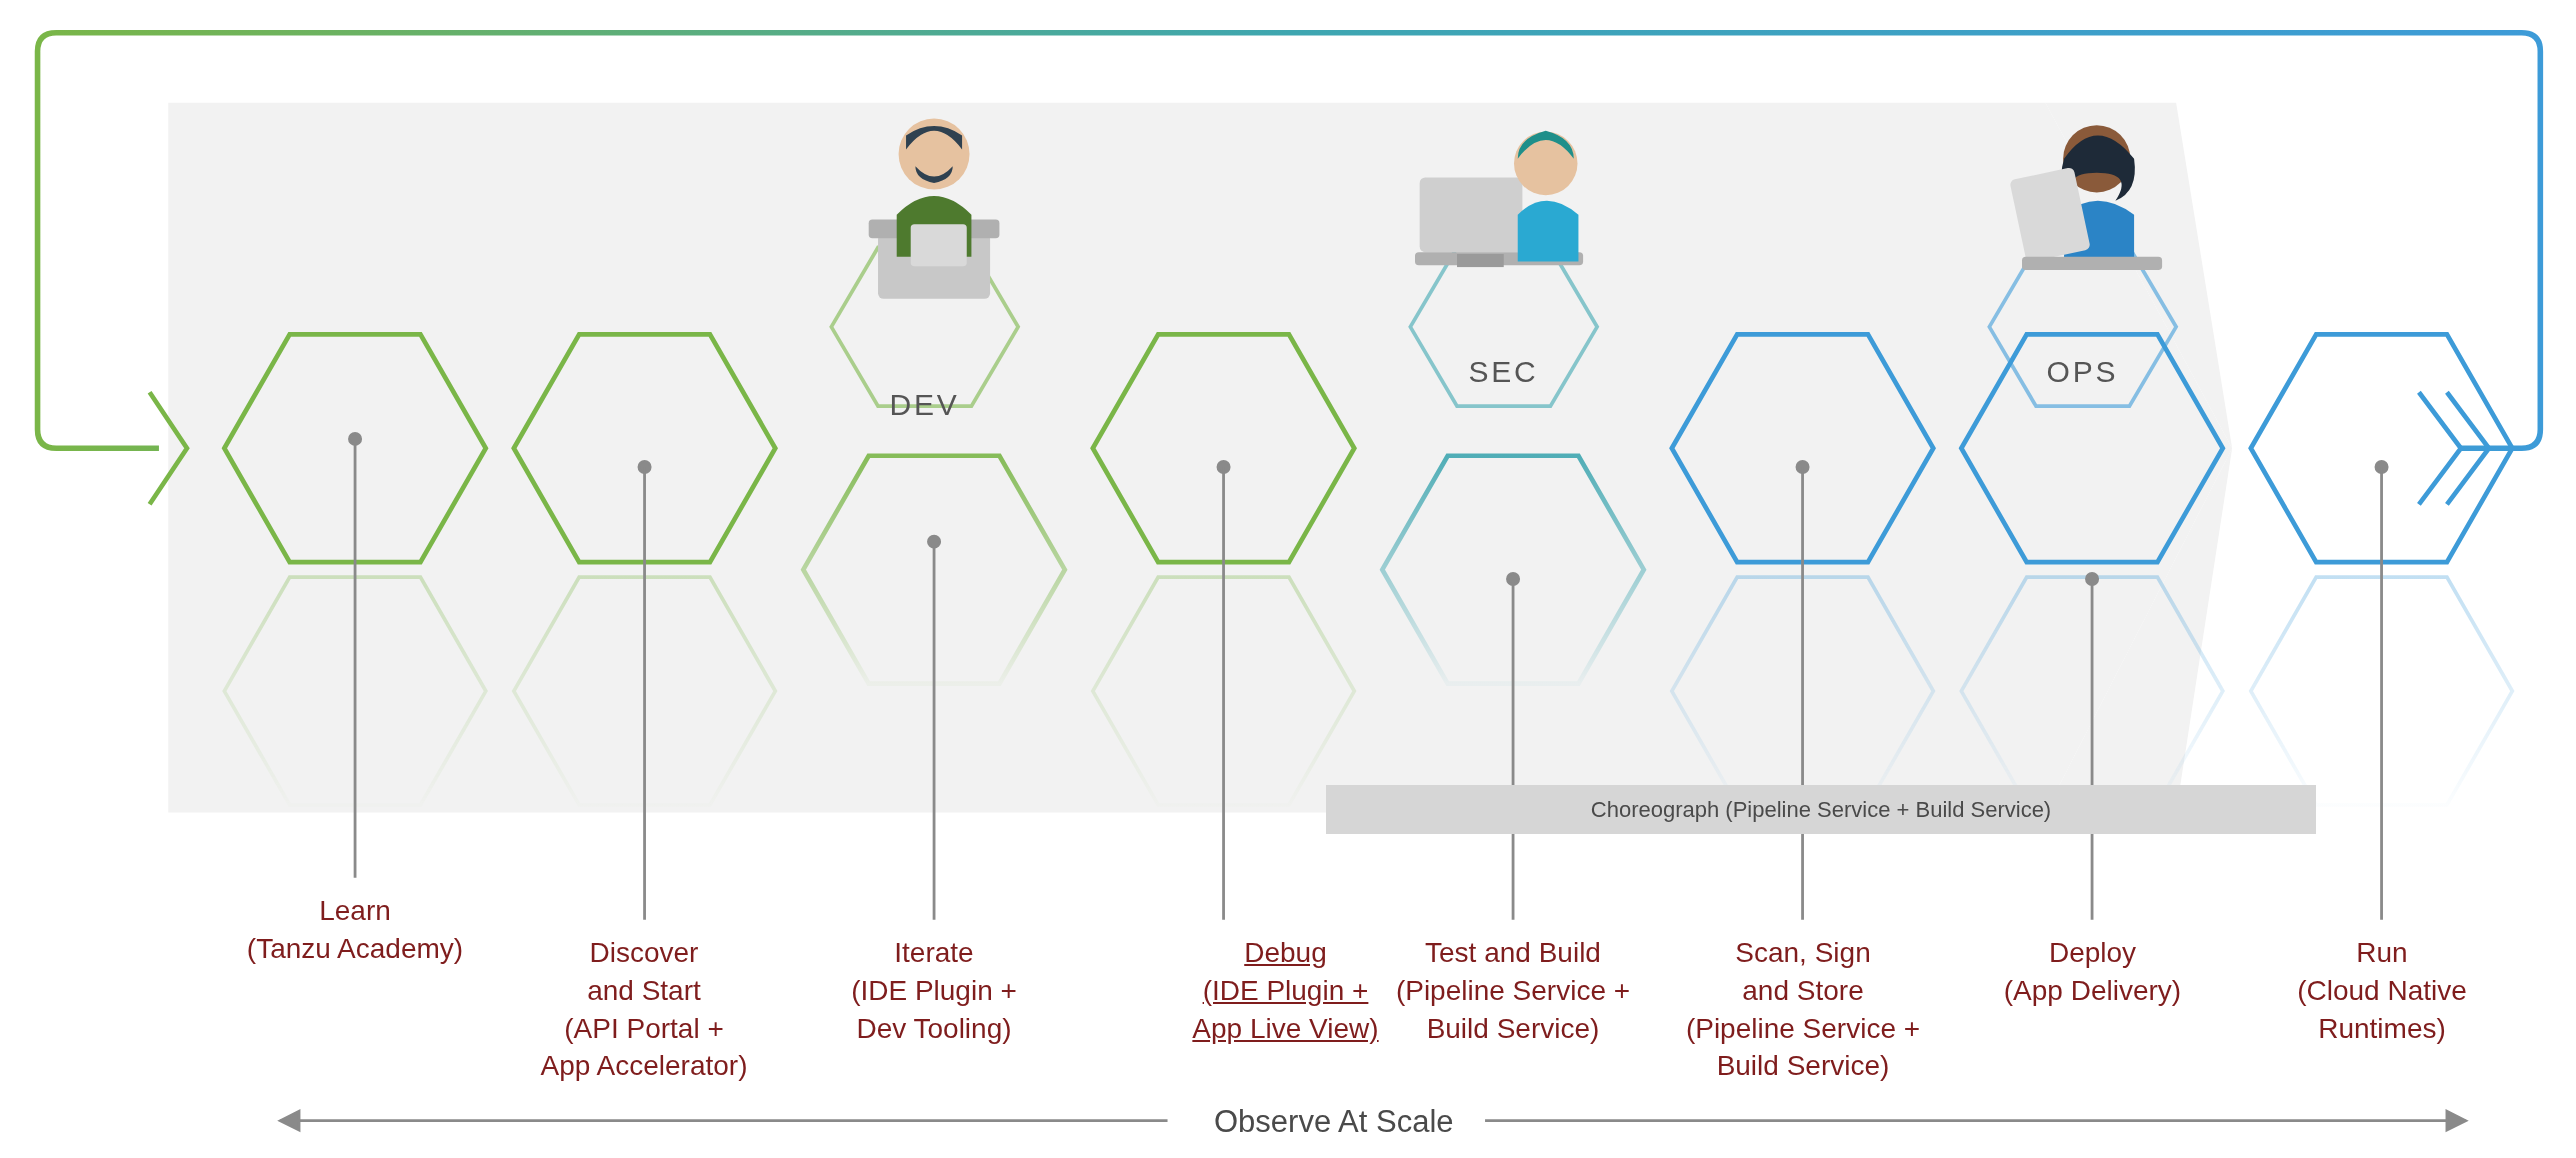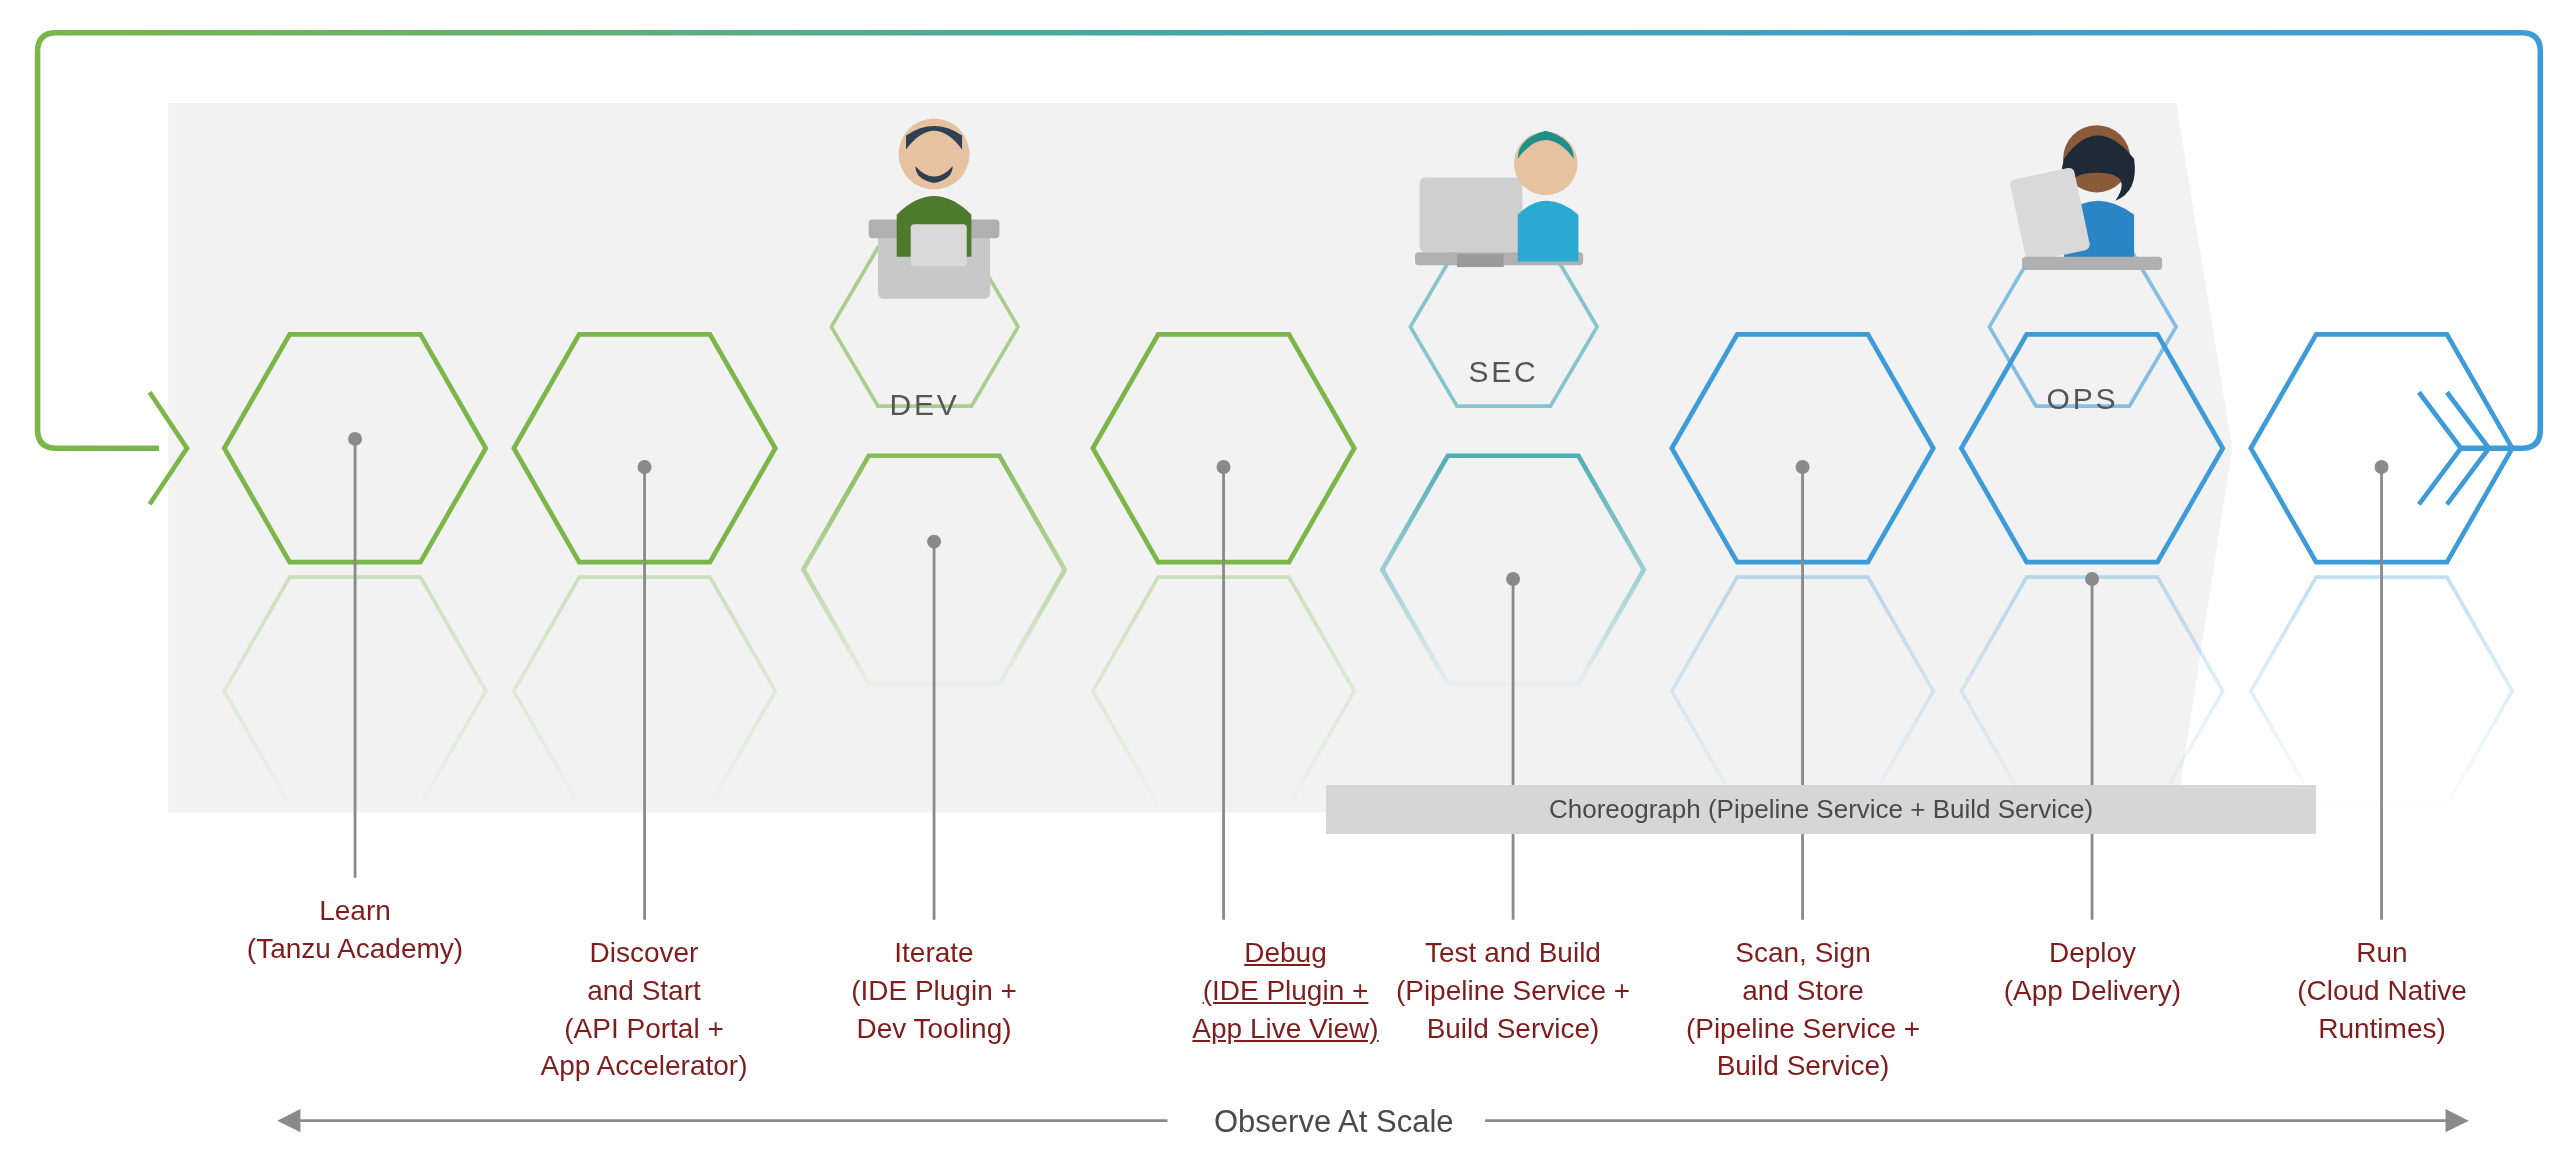--- a/index.html
+++ b/index.html
@@ -18,21 +18,21 @@
     font-size: 30px;
     letter-spacing: 2.8px;
     color: #555;
     text-align: center;
     width: 187px;
   }
   .choreograph-bar {
     position: absolute;
     background: #d6d6d6;
     color: #4a4a4a;
-    font-size: 26px;
+    font-size: 22px;
     height: 49px;
     display: flex;
     align-items: center;
     justify-content: center;
   }
   .step-label {
     position: absolute;
     text-align: center;
     font-size: 28px;
     color: #7f1d1d;
@@ -179,21 +179,21 @@
     <path d="M40 55 Q75 5 115 55 Q120 90 95 100 Q115 70 75 70 Q35 70 55 100 Q30 90 40 55 Z" fill="#1e2a38"></path>
     <path d="M40 115 Q75 85 115 115 L115 165 L40 165 Z" fill="#2b84c6"></path>
     <rect x="-10" y="70" width="70" height="90" rx="6" fill="#d9d9d9" transform="rotate(-12 25 115)"></rect>
     <rect x="-5" y="160" width="150" height="14" rx="4" fill="#b0b0b0"></rect>
   </g>
 
 </svg>
 
 <div class="role-label" style="left:831px; top:355px;margin-top:33px;">DEV</div>
 <div class="role-label" style="left:1410px; top:355px;">SEC</div>
-<div class="role-label" style="left:1989px; top:355px;margin-top:27px;">OPS</div>
+<div class="role-label" style="left:1989px; top:355px;">OPS</div>
 
 <div class="choreograph-bar" style="left:1326px; top:785px; width:990px;">Choreograph (Pipeline Service + Build Service)</div>
 
 <div class="step-label" style="left:243px; top:892px; width:224px;">
   <div>Learn</div>
   <div>(Tanzu Academy)</div>
 </div>
 <div class="step-label" style="left:518px; top:934px; width:252px;">
   <div>Discover</div>
   <div>and Start</div>

